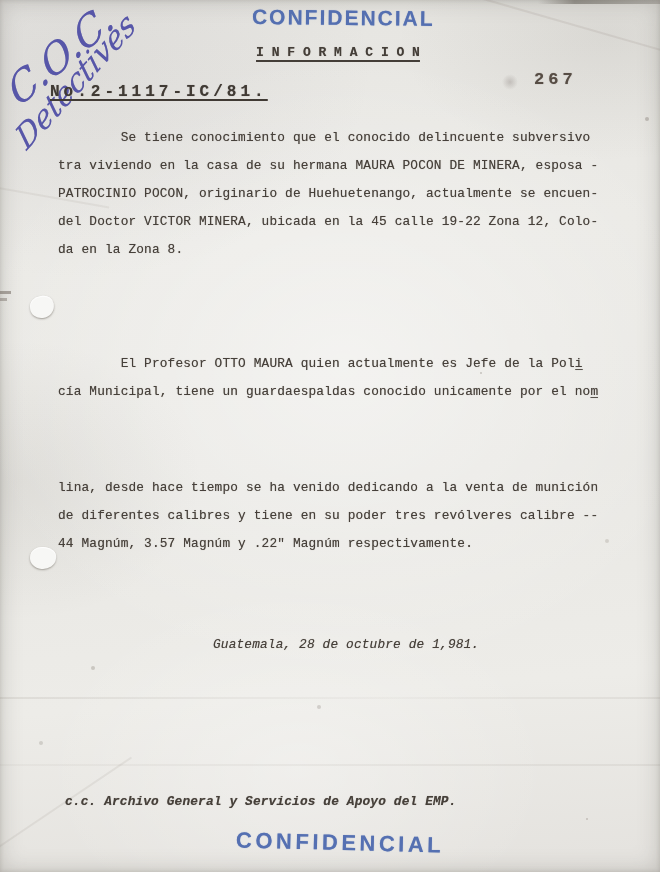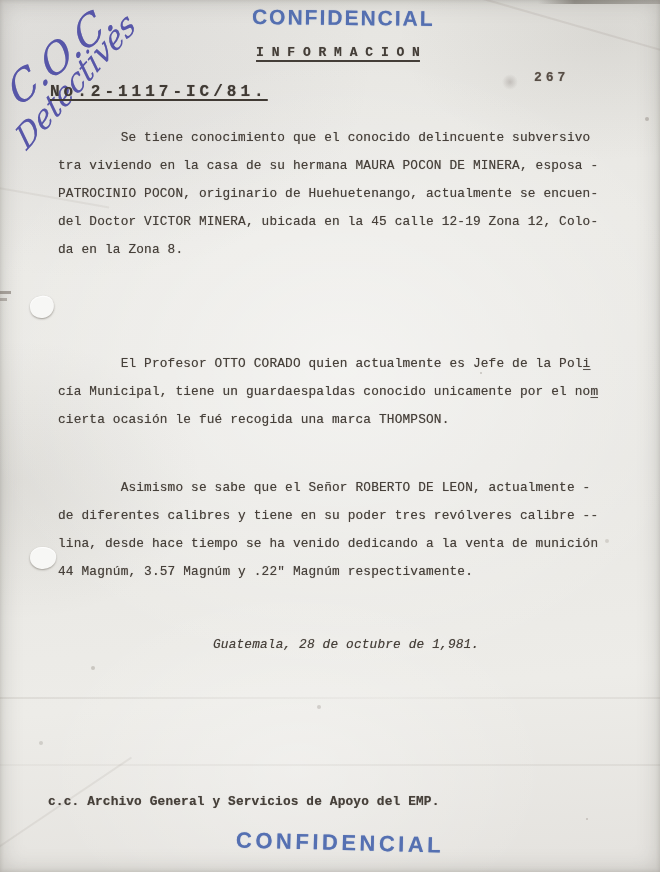--- a/index.html
+++ b/index.html
@@ -16,21 +16,21 @@
     box-shadow: inset 0 0 22px rgba(95,90,82,0.28), inset 0 0 4px rgba(95,90,82,0.22);
   }
   
   .typeline{
     position:relative;white-space:pre;
     font-size:12.8px;letter-spacing:0.15px;line-height:28px;
     color:#46403a;text-shadow:0 0 0.7px rgba(72,62,52,0.55);
   }
   .para{position:absolute;left:58px;}
   .dateline{position:absolute;left:213px;top:631px;font-style:italic;}
-  .ccline{position:absolute;left:48px;top:788px;font-weight:bold;}
+  .ccline{position:absolute;left:65px;top:788px;font-weight:bold;font-style:italic;}
   .doc-title{
     position:absolute;left:0;top:45px;width:100%;text-align:center;
     font-size:13px;font-weight:bold;color:#443e38;white-space:pre;
     text-decoration:underline;text-decoration-thickness:1.5px;text-underline-offset:4px;
     text-shadow:0 0 0.7px rgba(72,62,52,0.6);transform:translateX(8px);
   }
   .reference{
     position:absolute;left:50px;top:83px;
     font-size:16px;font-weight:bold;letter-spacing:4px;color:#403a34;
     text-decoration:underline;text-decoration-thickness:1.6px;text-underline-offset:3px;
@@ -38,21 +38,21 @@
   }
   .stamp{
     position:absolute;font-family:"Liberation Sans","DejaVu Sans",sans-serif;
     font-weight:bold;color:#4160ab;opacity:0.88;
     text-shadow:0 0 1px rgba(65,96,171,0.55);
   }
   .stamp-top{left:252px;top:6px;font-size:21px;letter-spacing:2px;transform:rotate(0.6deg);}
   .stamp-bottom{left:236px;top:830px;font-size:22px;letter-spacing:3.5px;transform:rotate(1.4deg);}
   .page-number{
     position:absolute;left:534px;top:70px;
-    font-size:13px;font-weight:bold;letter-spacing:4px;color:#57four;
+    font-size:17px;font-weight:bold;letter-spacing:4px;color:#57four;
     color:#574d45;text-shadow:0 0 1px rgba(80,70,60,0.5);
   }
   .ghost-mark{
     position:absolute;left:502px;top:74px;width:16px;height:16px;
     background:radial-gradient(ellipse at center, rgba(110,100,95,0.28), transparent 70%);
   }
   .handwriting{
     position:absolute;font-family:"DejaVu Serif","Liberation Serif",serif;
     font-style:italic;color:rgba(78,77,165,0.88);
     text-shadow:0 0 0.6px rgba(78,77,165,0.5);
@@ -106,34 +106,32 @@
   <div class="handwriting hw2">Detectives</div>
   <div class="page-number">267</div>
 
   <div class="doc-title">I N F O R M A C I O N</div>
   <div class="reference">No.2-1117-IC/81.</div>
 
   <div class="para" style="top:124px">
     <div class="typeline">        Se tiene conocimiento que el conocido delincuente subversivo</div>
     <div class="typeline">tra viviendo en la casa de su hermana MAURA POCON DE MINERA, esposa -</div>
     <div class="typeline">PATROCINIO POCON, originario de Huehuetenango, actualmente se encuen-</div>
-    <div class="typeline">del Doctor VICTOR MINERA, ubicada en la 45 calle 12-19 Zona 12, Colo-</div>
+    <div class="typeline">del Doctor VICTOR MINERA, ubicada en la 45 calle 19-22 Zona 12, Colo-</div>
     <div class="typeline">da en la Zona 8.</div>
   </div>
 
   <div class="para" style="top:350px">
-    <div class="typeline">        El Profesor OTTO CORADO quien actualmente es Jefe de la Poli̲</div>
+    <div class="typeline">        El Profesor OTTO MAURA quien actualmente es Jefe de la Poli̲</div>
     <div class="typeline">cía Municipal, tiene un guardaespaldas conocido unicamente por el nom̲</div>
-    <div class="typeline">cierta ocasión le fué recogida una marca THOMPSON.</div>
   </div>
 
   <div class="para" style="top:474px">
-    <div class="typeline">        Asimismo se sabe que el Señor ROBERTO DE LEON, actualmente -</div>
+    <div class="typeline">lina, desde hace tiempo se ha venido dedicando a la venta de munición</div>
     <div class="typeline">de diferentes calibres y tiene en su poder tres revólveres calibre --</div>
-    <div class="typeline">lina, desde hace tiempo se ha venido dedicando a la venta de munición</div>
     <div class="typeline">44 Magnúm, 3.57 Magnúm y .22" Magnúm respectivamente.</div>
   </div>
 
   <div class="typeline dateline">Guatemala, 28 de octubre de 1,981.</div>
 
   <div class="typeline ccline">c.c. Archivo General y Servicios de Apoyo del EMP.</div>
 
   <div class="stamp stamp-bottom">CONFIDENCIAL</div>
 
 </div>

